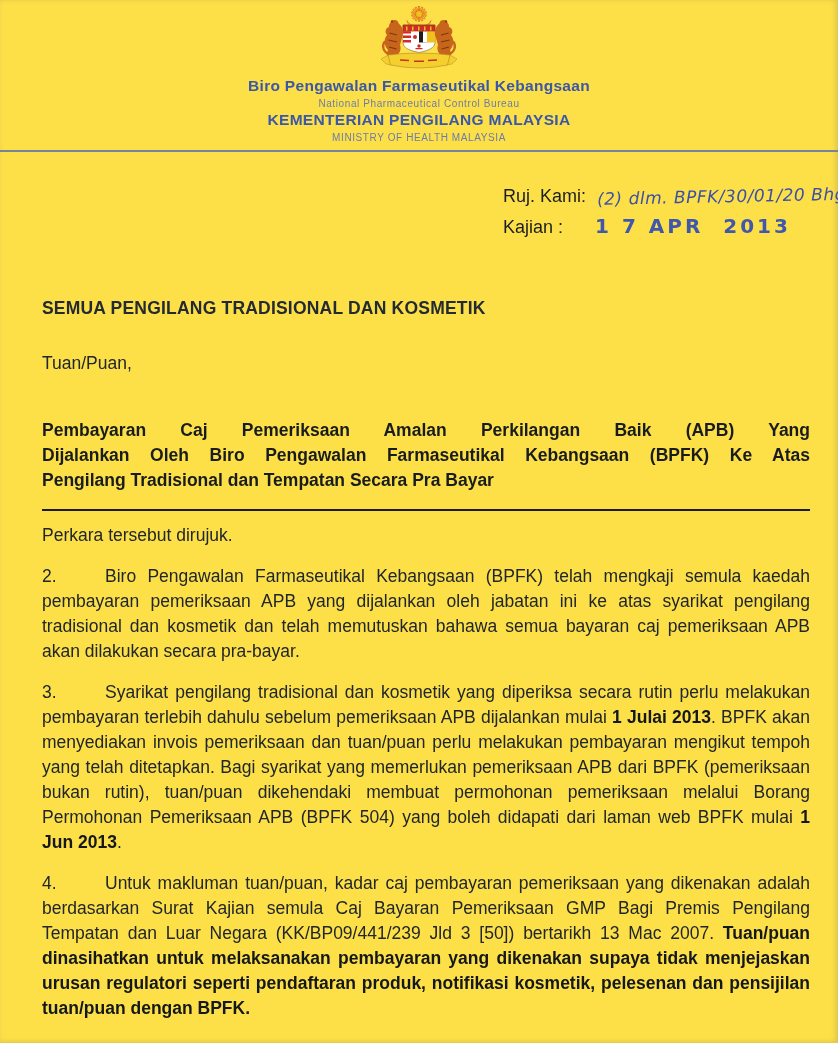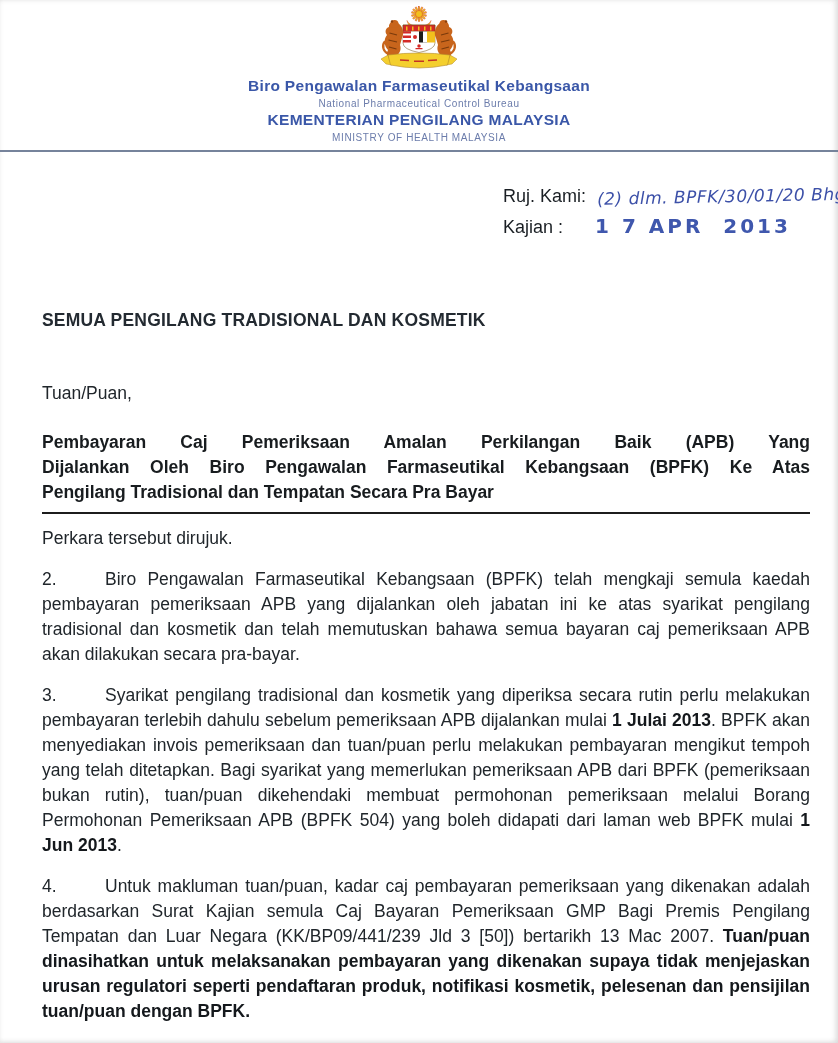--- a/index.html
+++ b/index.html
@@ -1,19 +1,19 @@
 <!DOCTYPE html>
 <html><head>
 <meta charset="utf-8">
 <style>
   html,body{margin:0;padding:0;background:#e9e9e9;}
   .page{
     position:relative;
     width:838px;height:1043px;
-    background:#ffffff;
+    background:#fde047;
     overflow:hidden;
     font-family:"Liberation Sans", sans-serif;
     color:#20262b;
     box-shadow:inset -3px 0 5px rgba(110,110,110,.18), inset 0 -2px 4px rgba(120,120,120,.10);
   }
   
   .crest{position:absolute;left:344px;top:4px;width:150px;height:70px;}
   .lh-text{position:absolute;left:0;top:78px;width:838px;text-align:center;line-height:16.5px;}
   .lh-bold{font-weight:700;color:#3a57a8;font-size:15.5px;letter-spacing:.3px;display:block;}
   .lh-light{color:#6b7cab;font-size:10px;letter-spacing:.6px;display:block;margin-top:1px;}
@@ -37,27 +37,27 @@
     font-family:"DejaVu Sans", sans-serif;
     color:#3f57ad;
     font-weight:700;
     font-size:20px;
     letter-spacing:3px;
     white-space:pre;
     margin-left:0;
     display:inline-block;
   }
   
-  .body{position:absolute;left:42px;top:308px;width:768px;font-size:17.5px;line-height:25px;}
+  .body{position:absolute;left:42px;top:296px;width:768px;font-size:17.5px;line-height:25px;}
   .recipient{font-weight:700;color:#232a31;letter-spacing:.2px;}
-  .salutation{margin-top:48px;}
+  .salutation{margin-top:30px;}
   .subject{
-    margin-top:24px;
+    margin-top:42px;
     font-weight:700;color:#181c1f;
-    padding-bottom:7px;
+    padding-bottom:16px;
     border-bottom:2.5px solid #1c1c1c;
   }
   .sline{display:block;}
   .sline.just{text-align:justify;text-align-last:justify;}
   .para{margin-top:16px;text-align:justify;}
   .para.first{margin-top:12px;}
   .pnum{display:inline-block;width:63px;}
   .para b{font-weight:700;color:#14181c;}
   
   .crest svg{width:100%;height:100%;}

